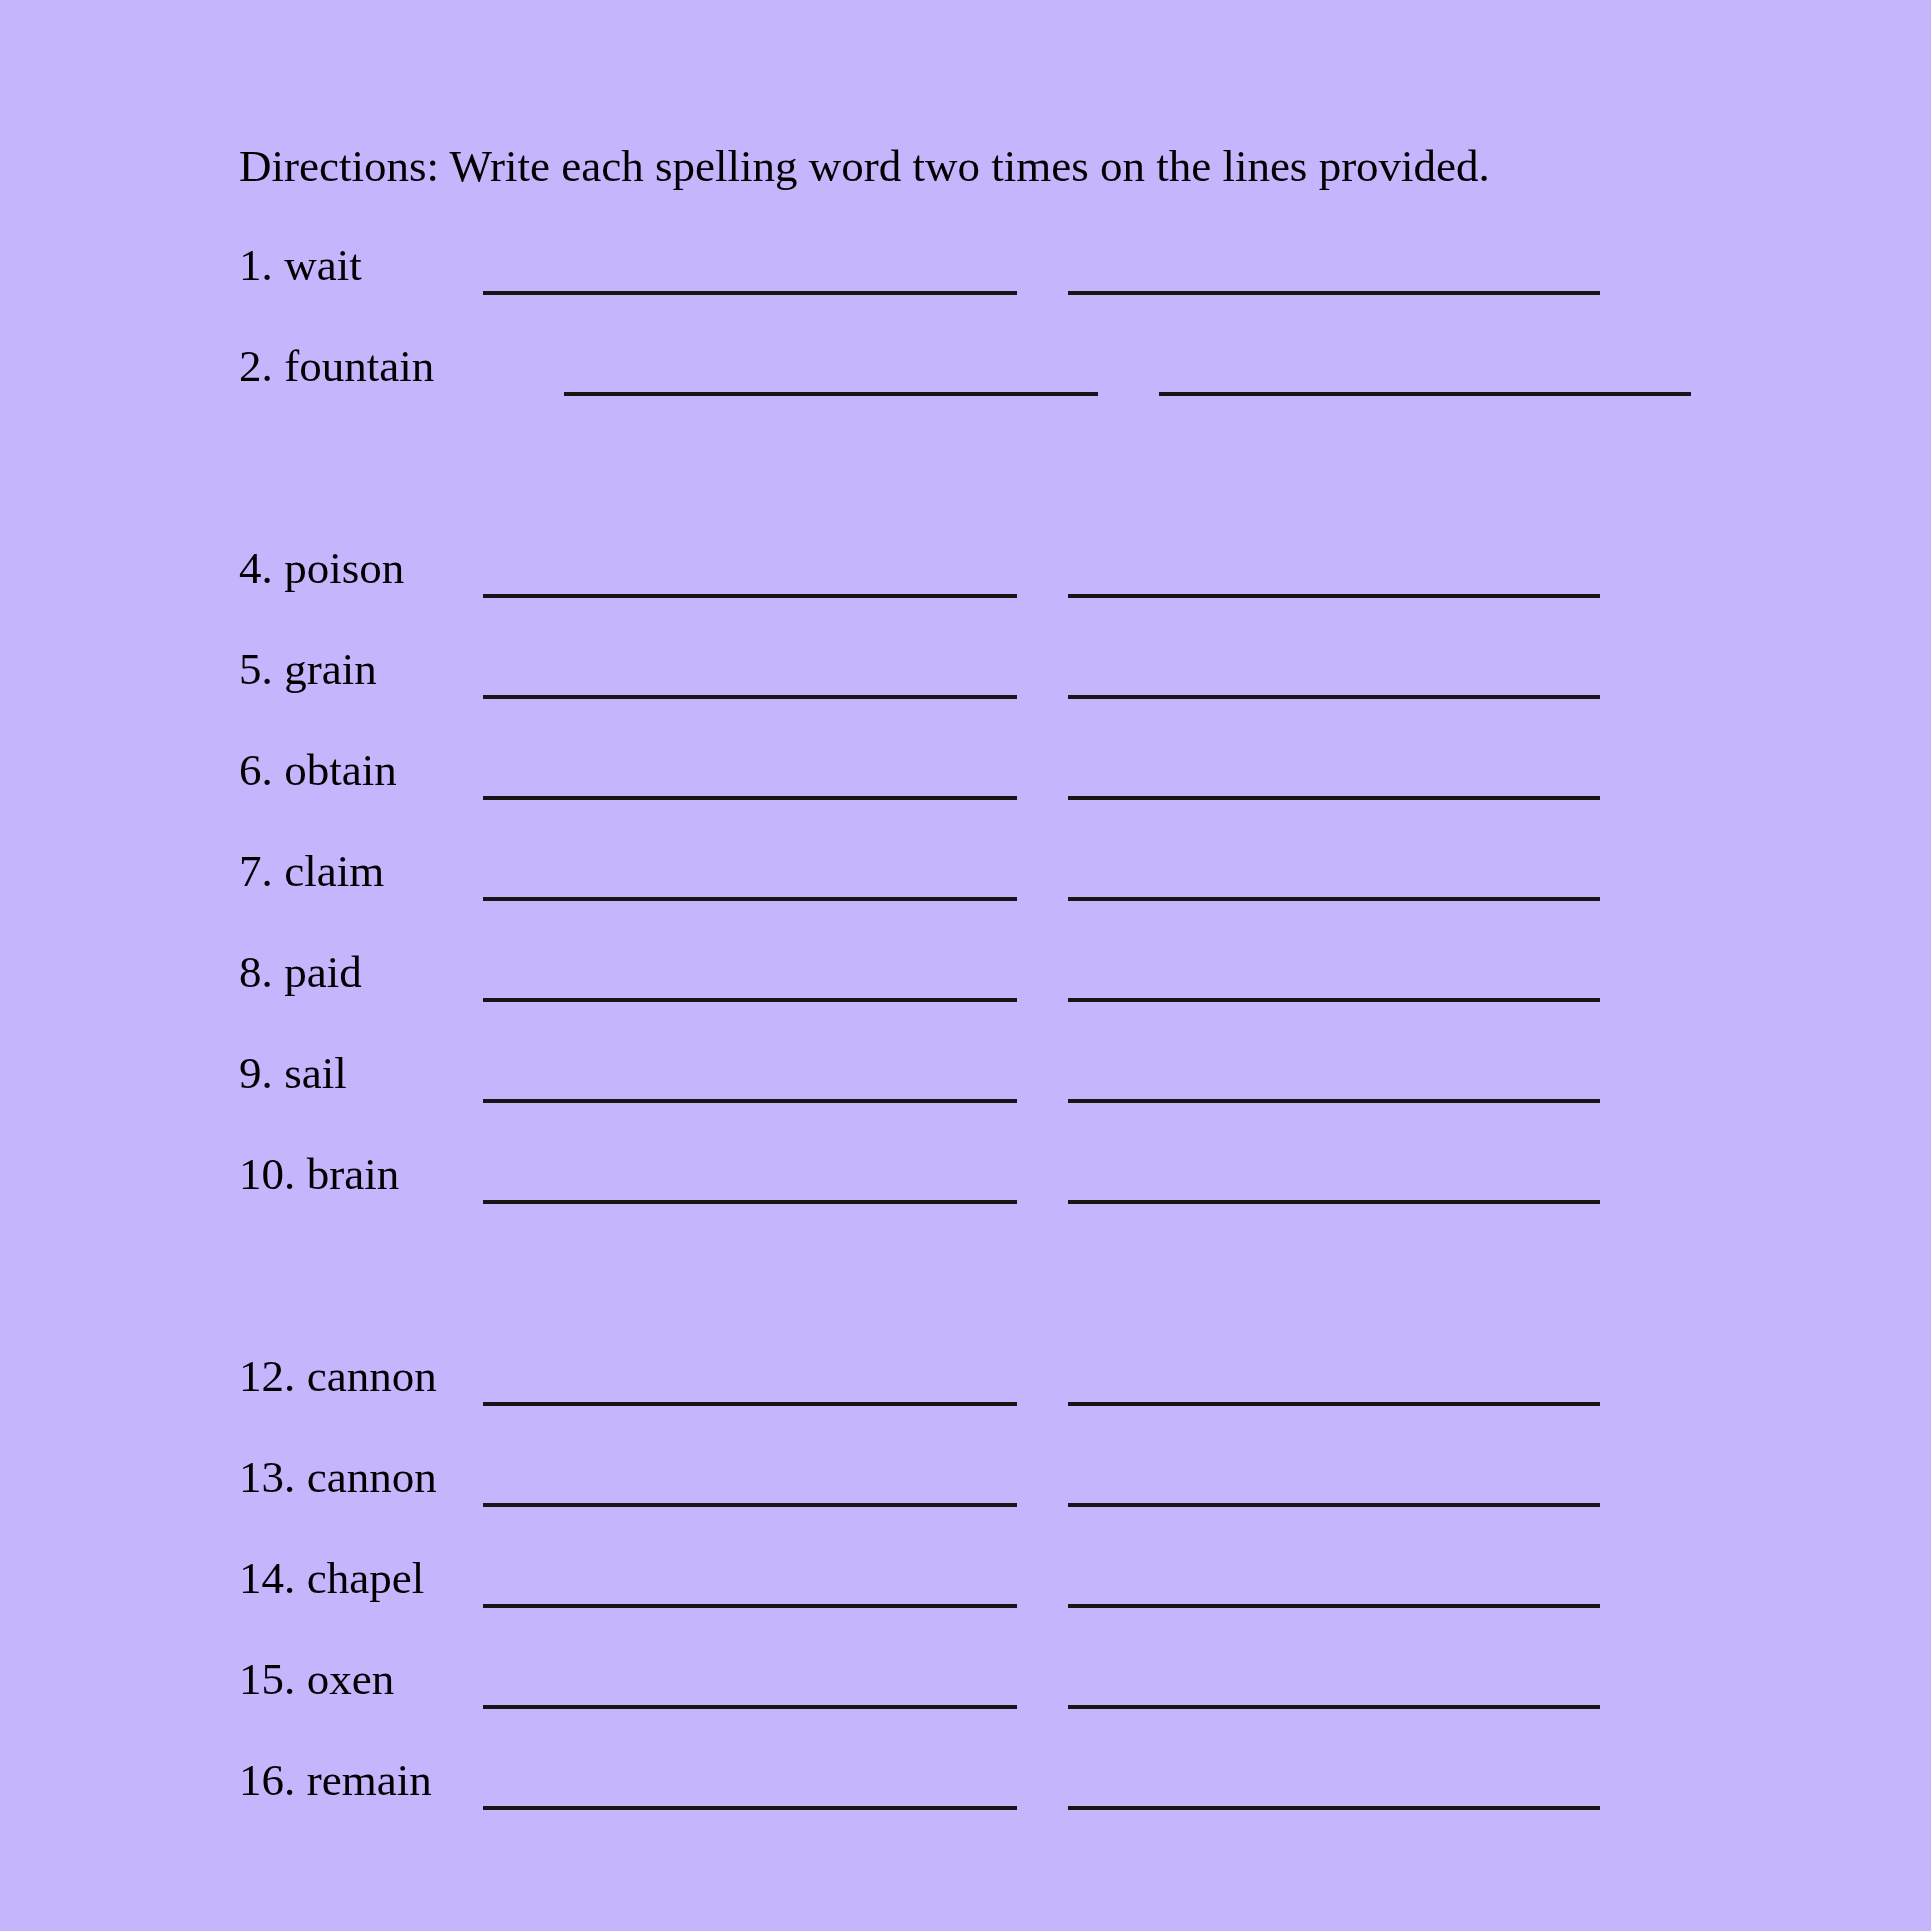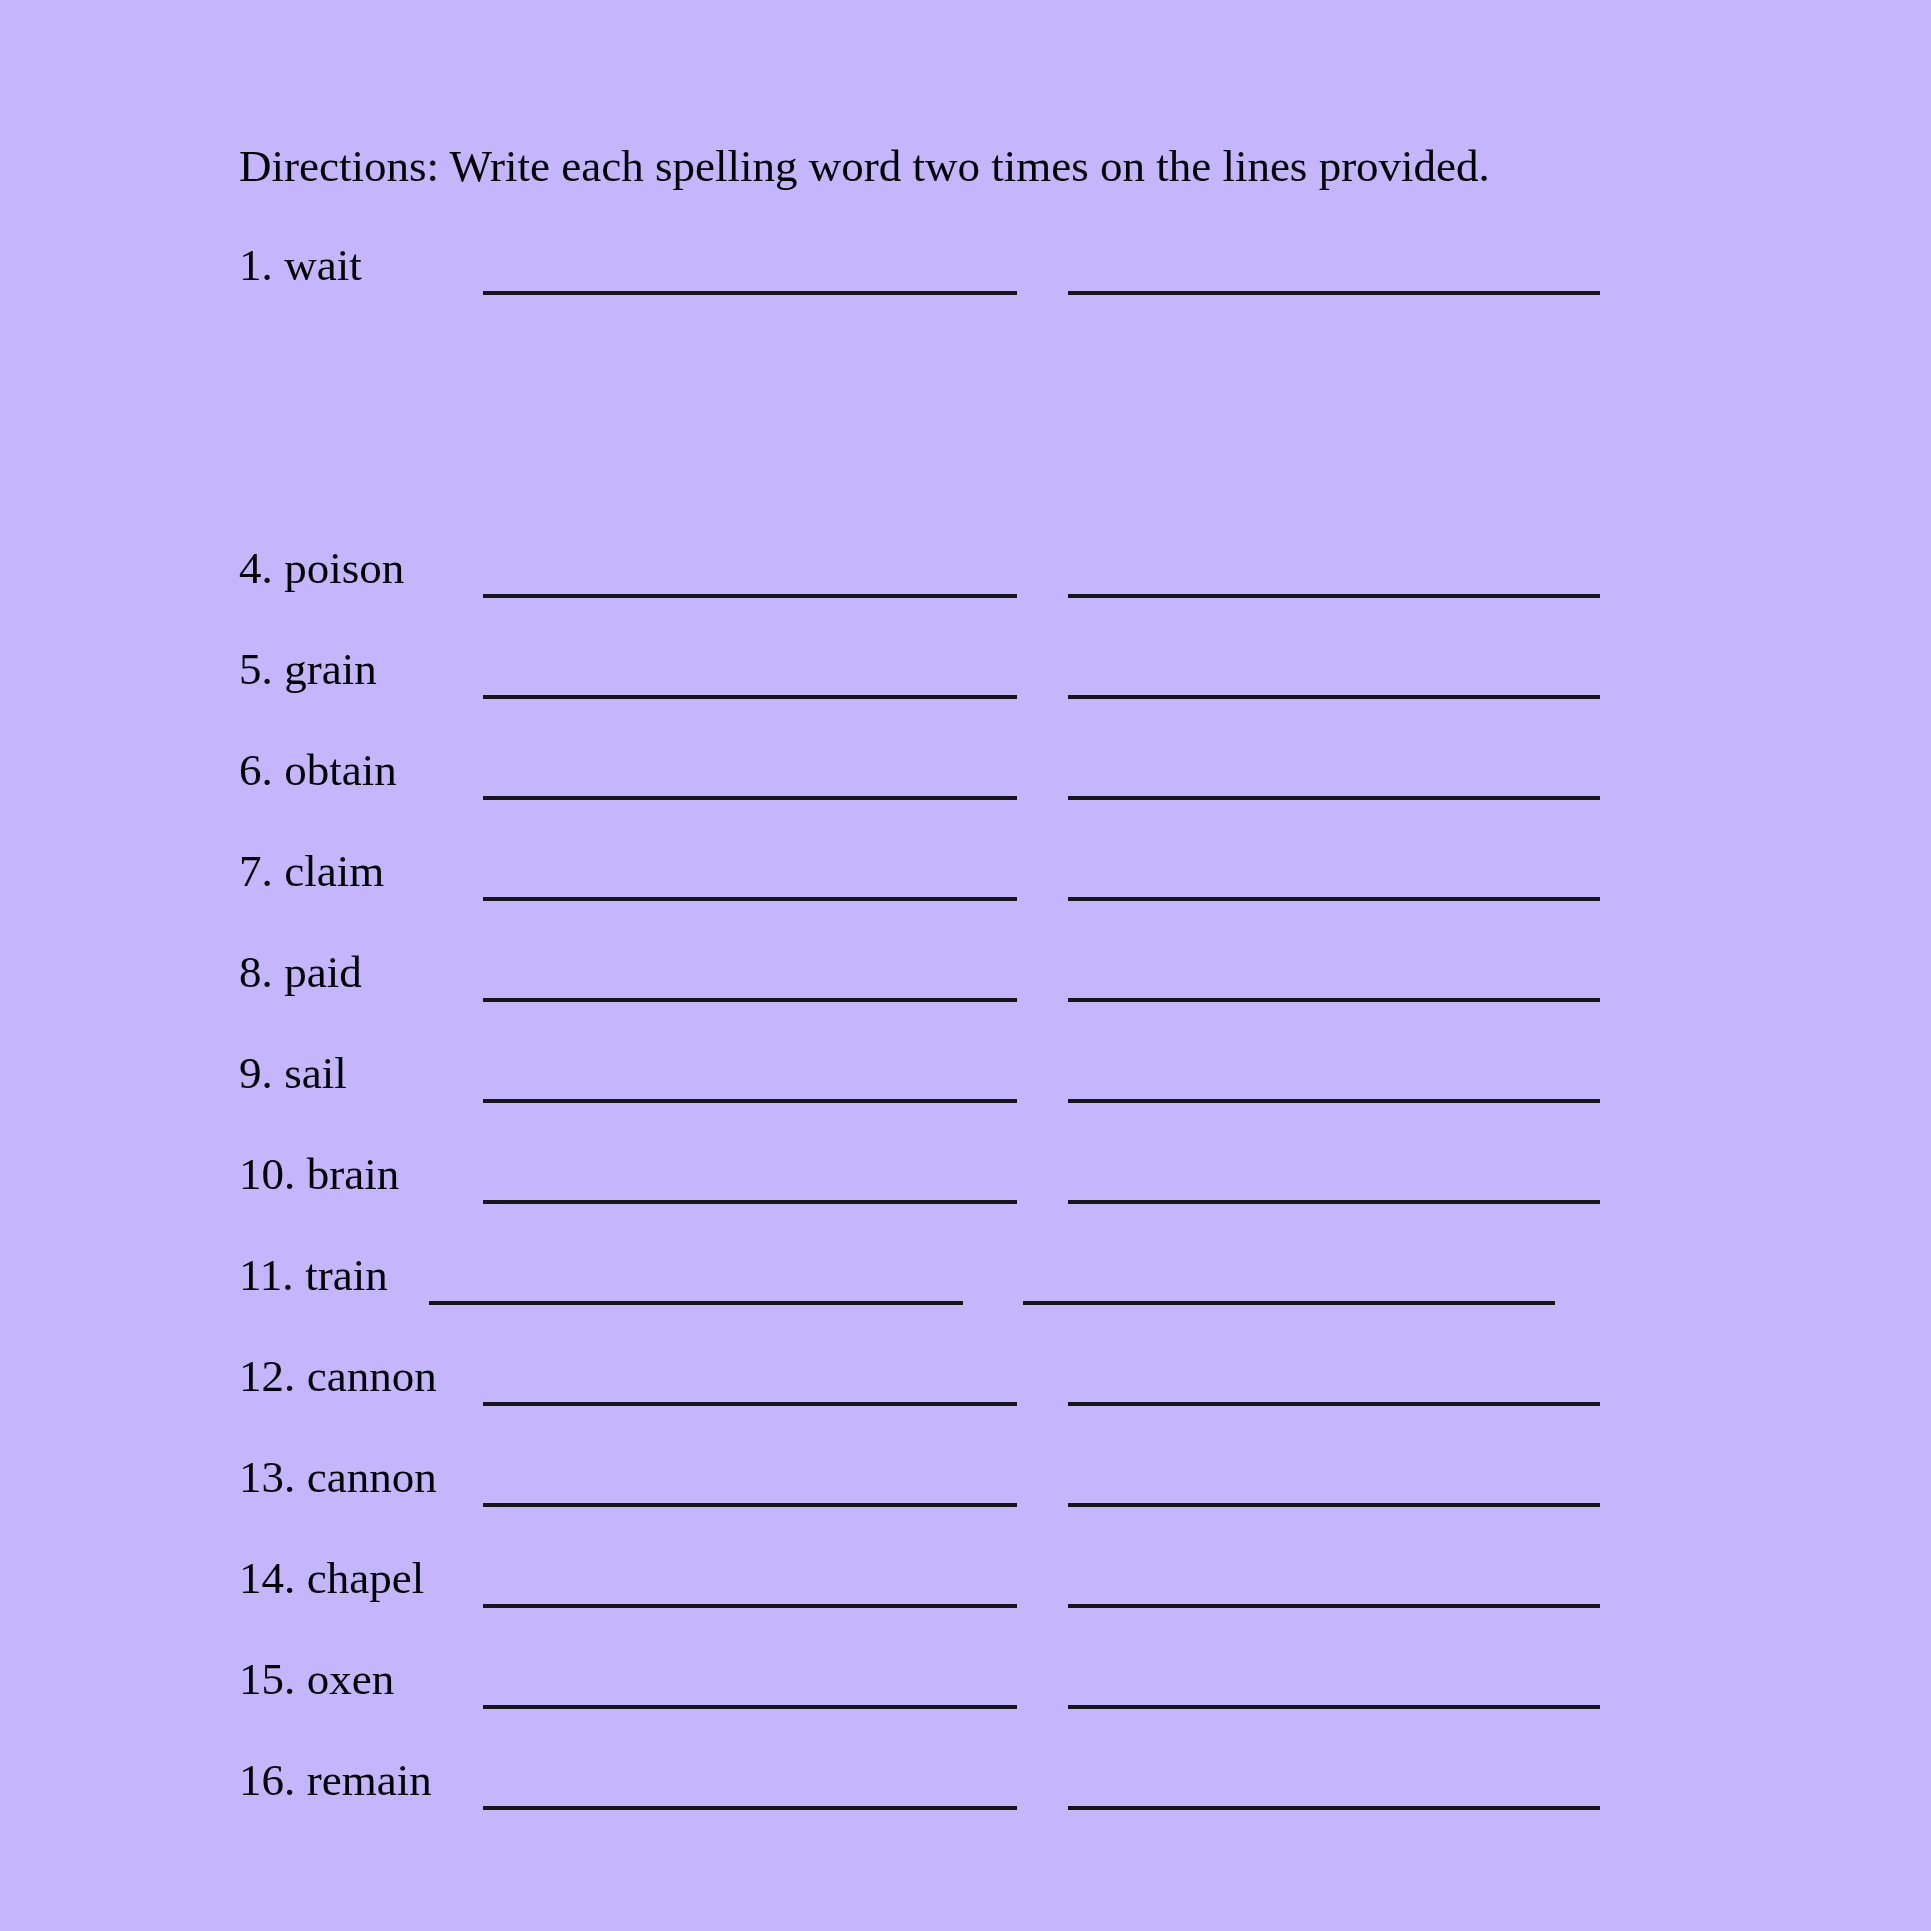--- a/index.html
+++ b/index.html
@@ -65,20 +65,25 @@
 <div class="page">
 
   <div class="directions">Directions: Write each spelling word two times on the lines provided.</div>
 
   <div class="row" style="--i:0">
     <span class="label"><span class="num">1.</span><span class="word">wait</span></span>
     <div class="line line1"></div>
     <div class="line line2"></div>
   </div>
 
+  <div class="row shift-far" style="--i:1">
+    <span class="label"><span class="num">2.</span><span class="word">fountain</span></span>
+    <div class="line line1"></div>
+    <div class="line line2"></div>
+  </div>
 
 
   <div class="row" style="--i:3">
     <span class="label"><span class="num">4.</span><span class="word">poison</span></span>
     <div class="line line1"></div>
     <div class="line line2"></div>
   </div>
 
   <div class="row" style="--i:4">
     <span class="label"><span class="num">5.</span><span class="word">grain</span></span>
@@ -109,25 +114,20 @@
     <div class="line line1"></div>
     <div class="line line2"></div>
   </div>
 
   <div class="row" style="--i:9">
     <span class="label"><span class="num">10.</span><span class="word">brain</span></span>
     <div class="line line1"></div>
     <div class="line line2"></div>
   </div>
 
-  <div class="row shift-near" style="--i:10">
-    <span class="label"><span class="num">11.</span><span class="word">train</span></span>
-    <div class="line line1"></div>
-    <div class="line line2"></div>
-  </div>
 
   <div class="row" style="--i:11">
     <span class="label"><span class="num">12.</span><span class="word">cannon</span></span>
     <div class="line line1"></div>
     <div class="line line2"></div>
   </div>
 
   <div class="row" style="--i:12">
     <span class="label"><span class="num">13.</span><span class="word">cannon</span></span>
     <div class="line line1"></div>

